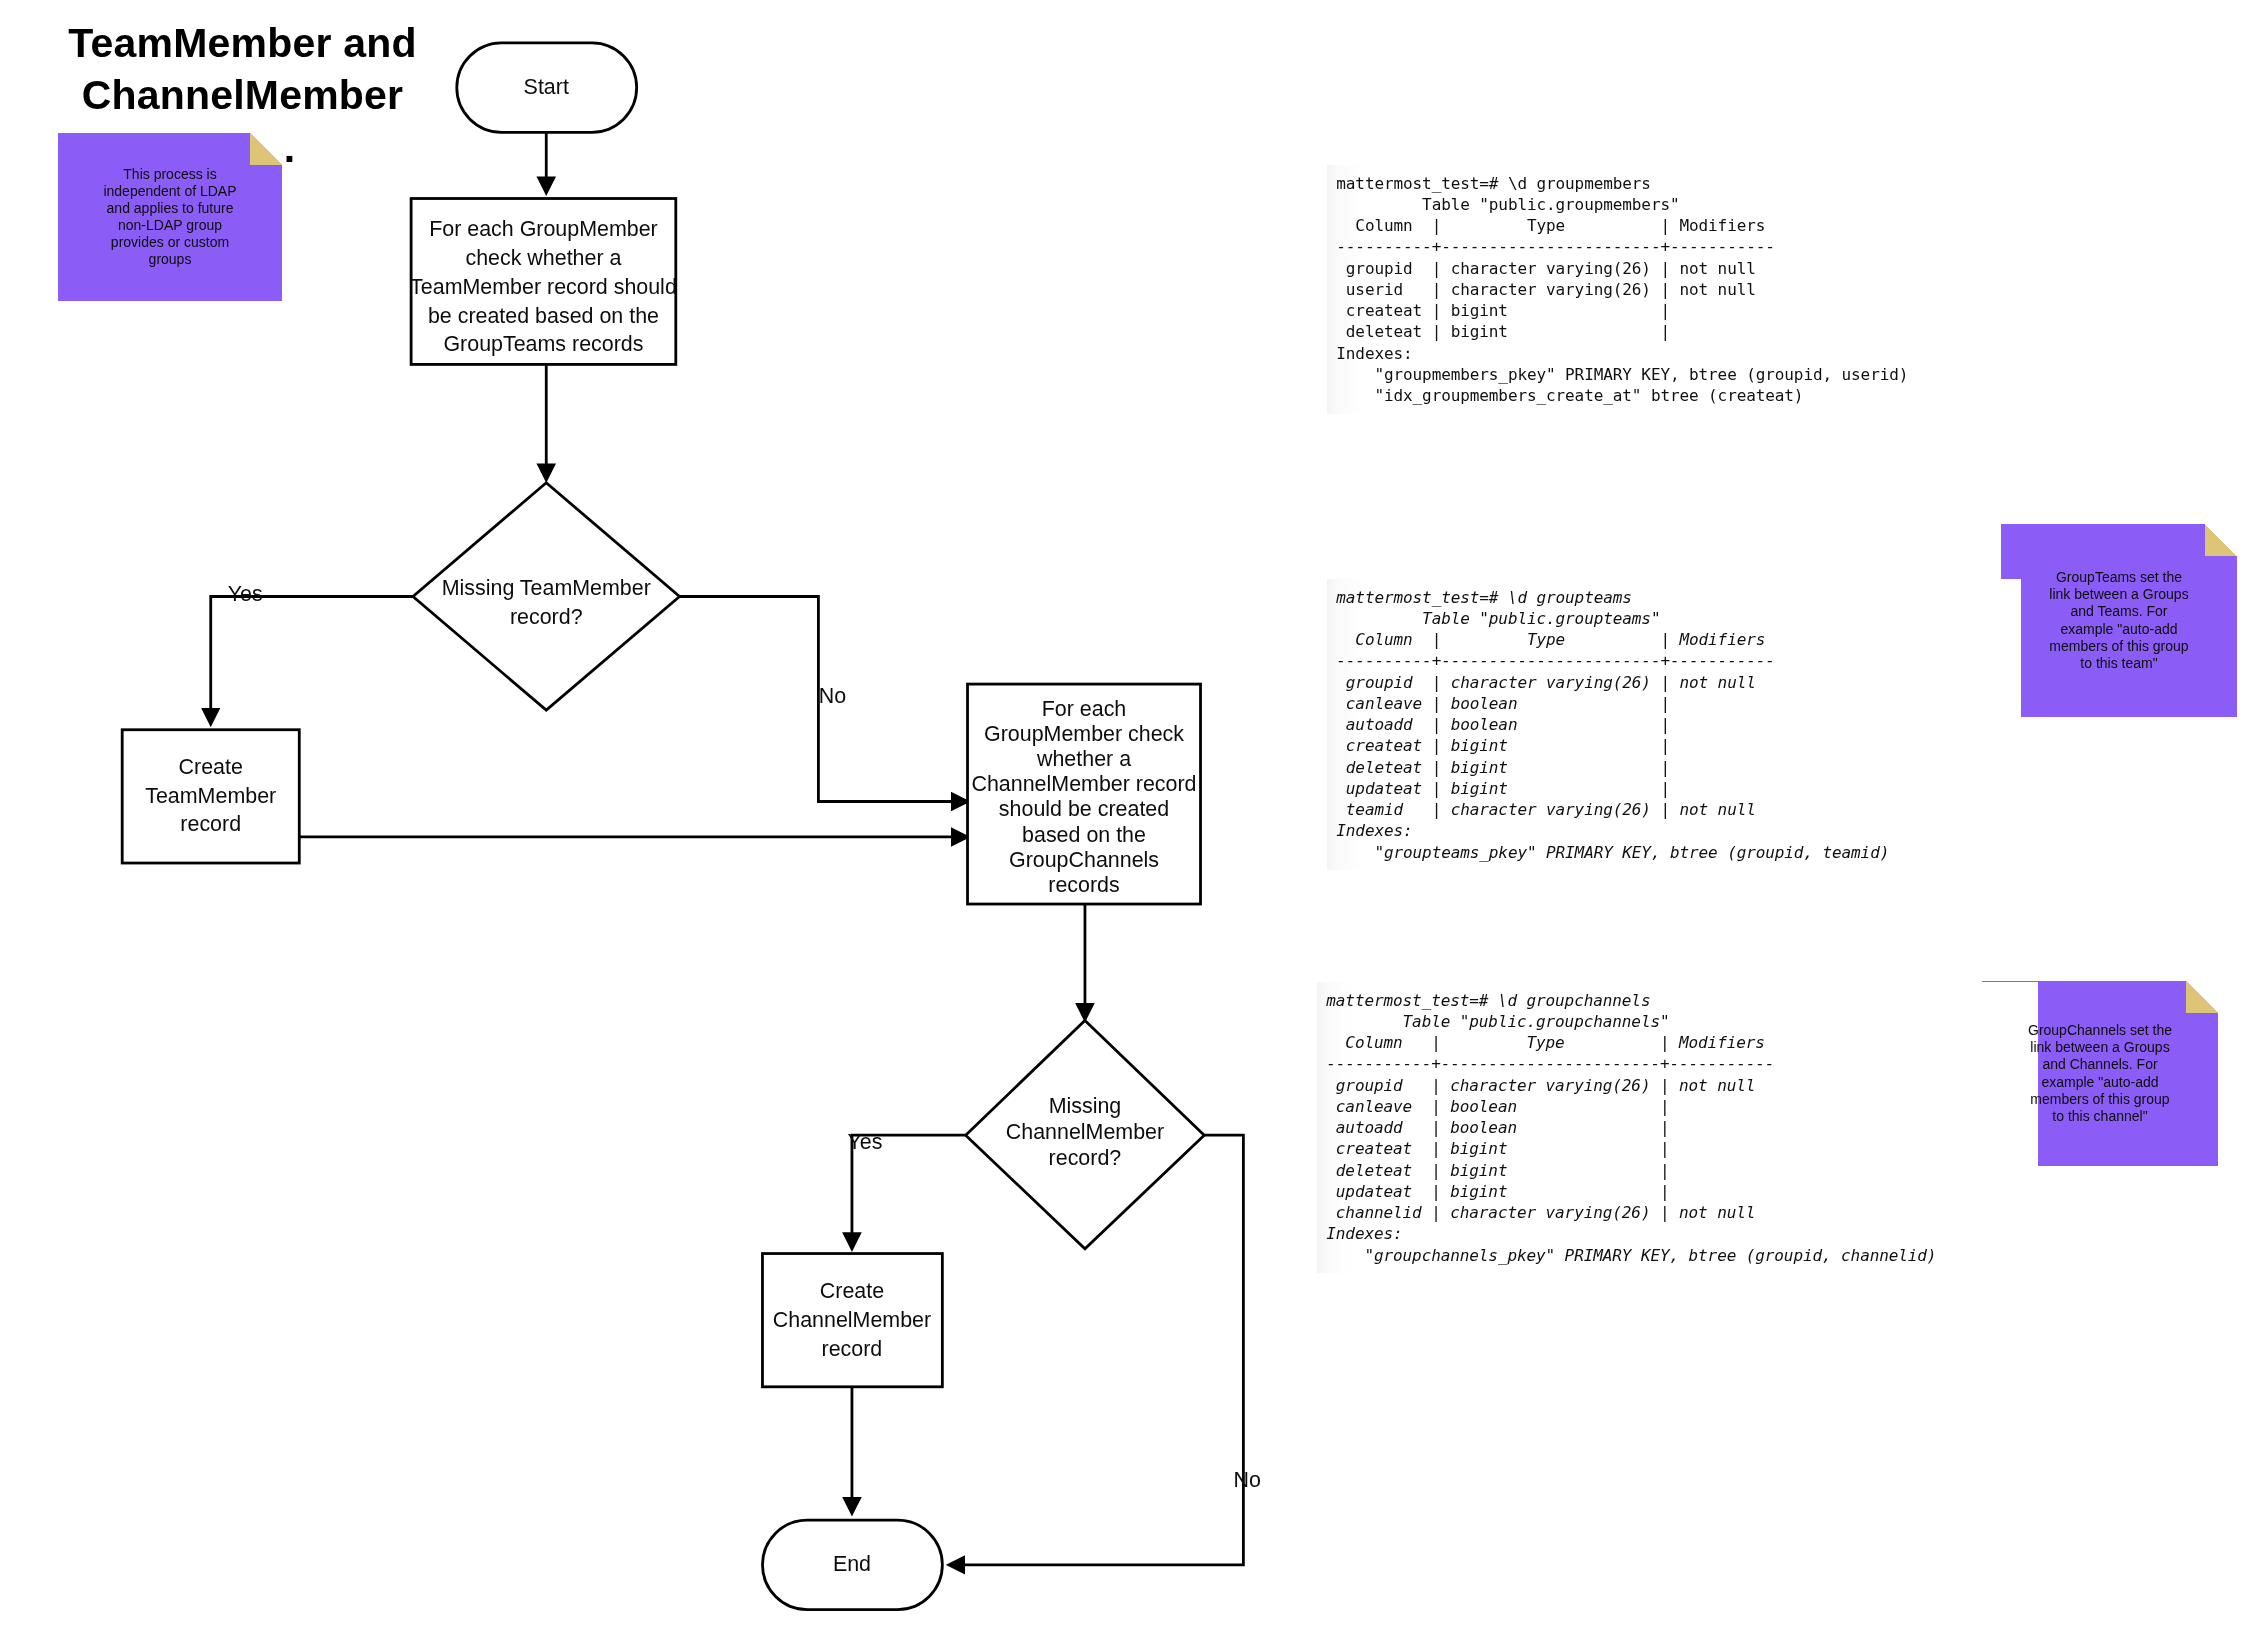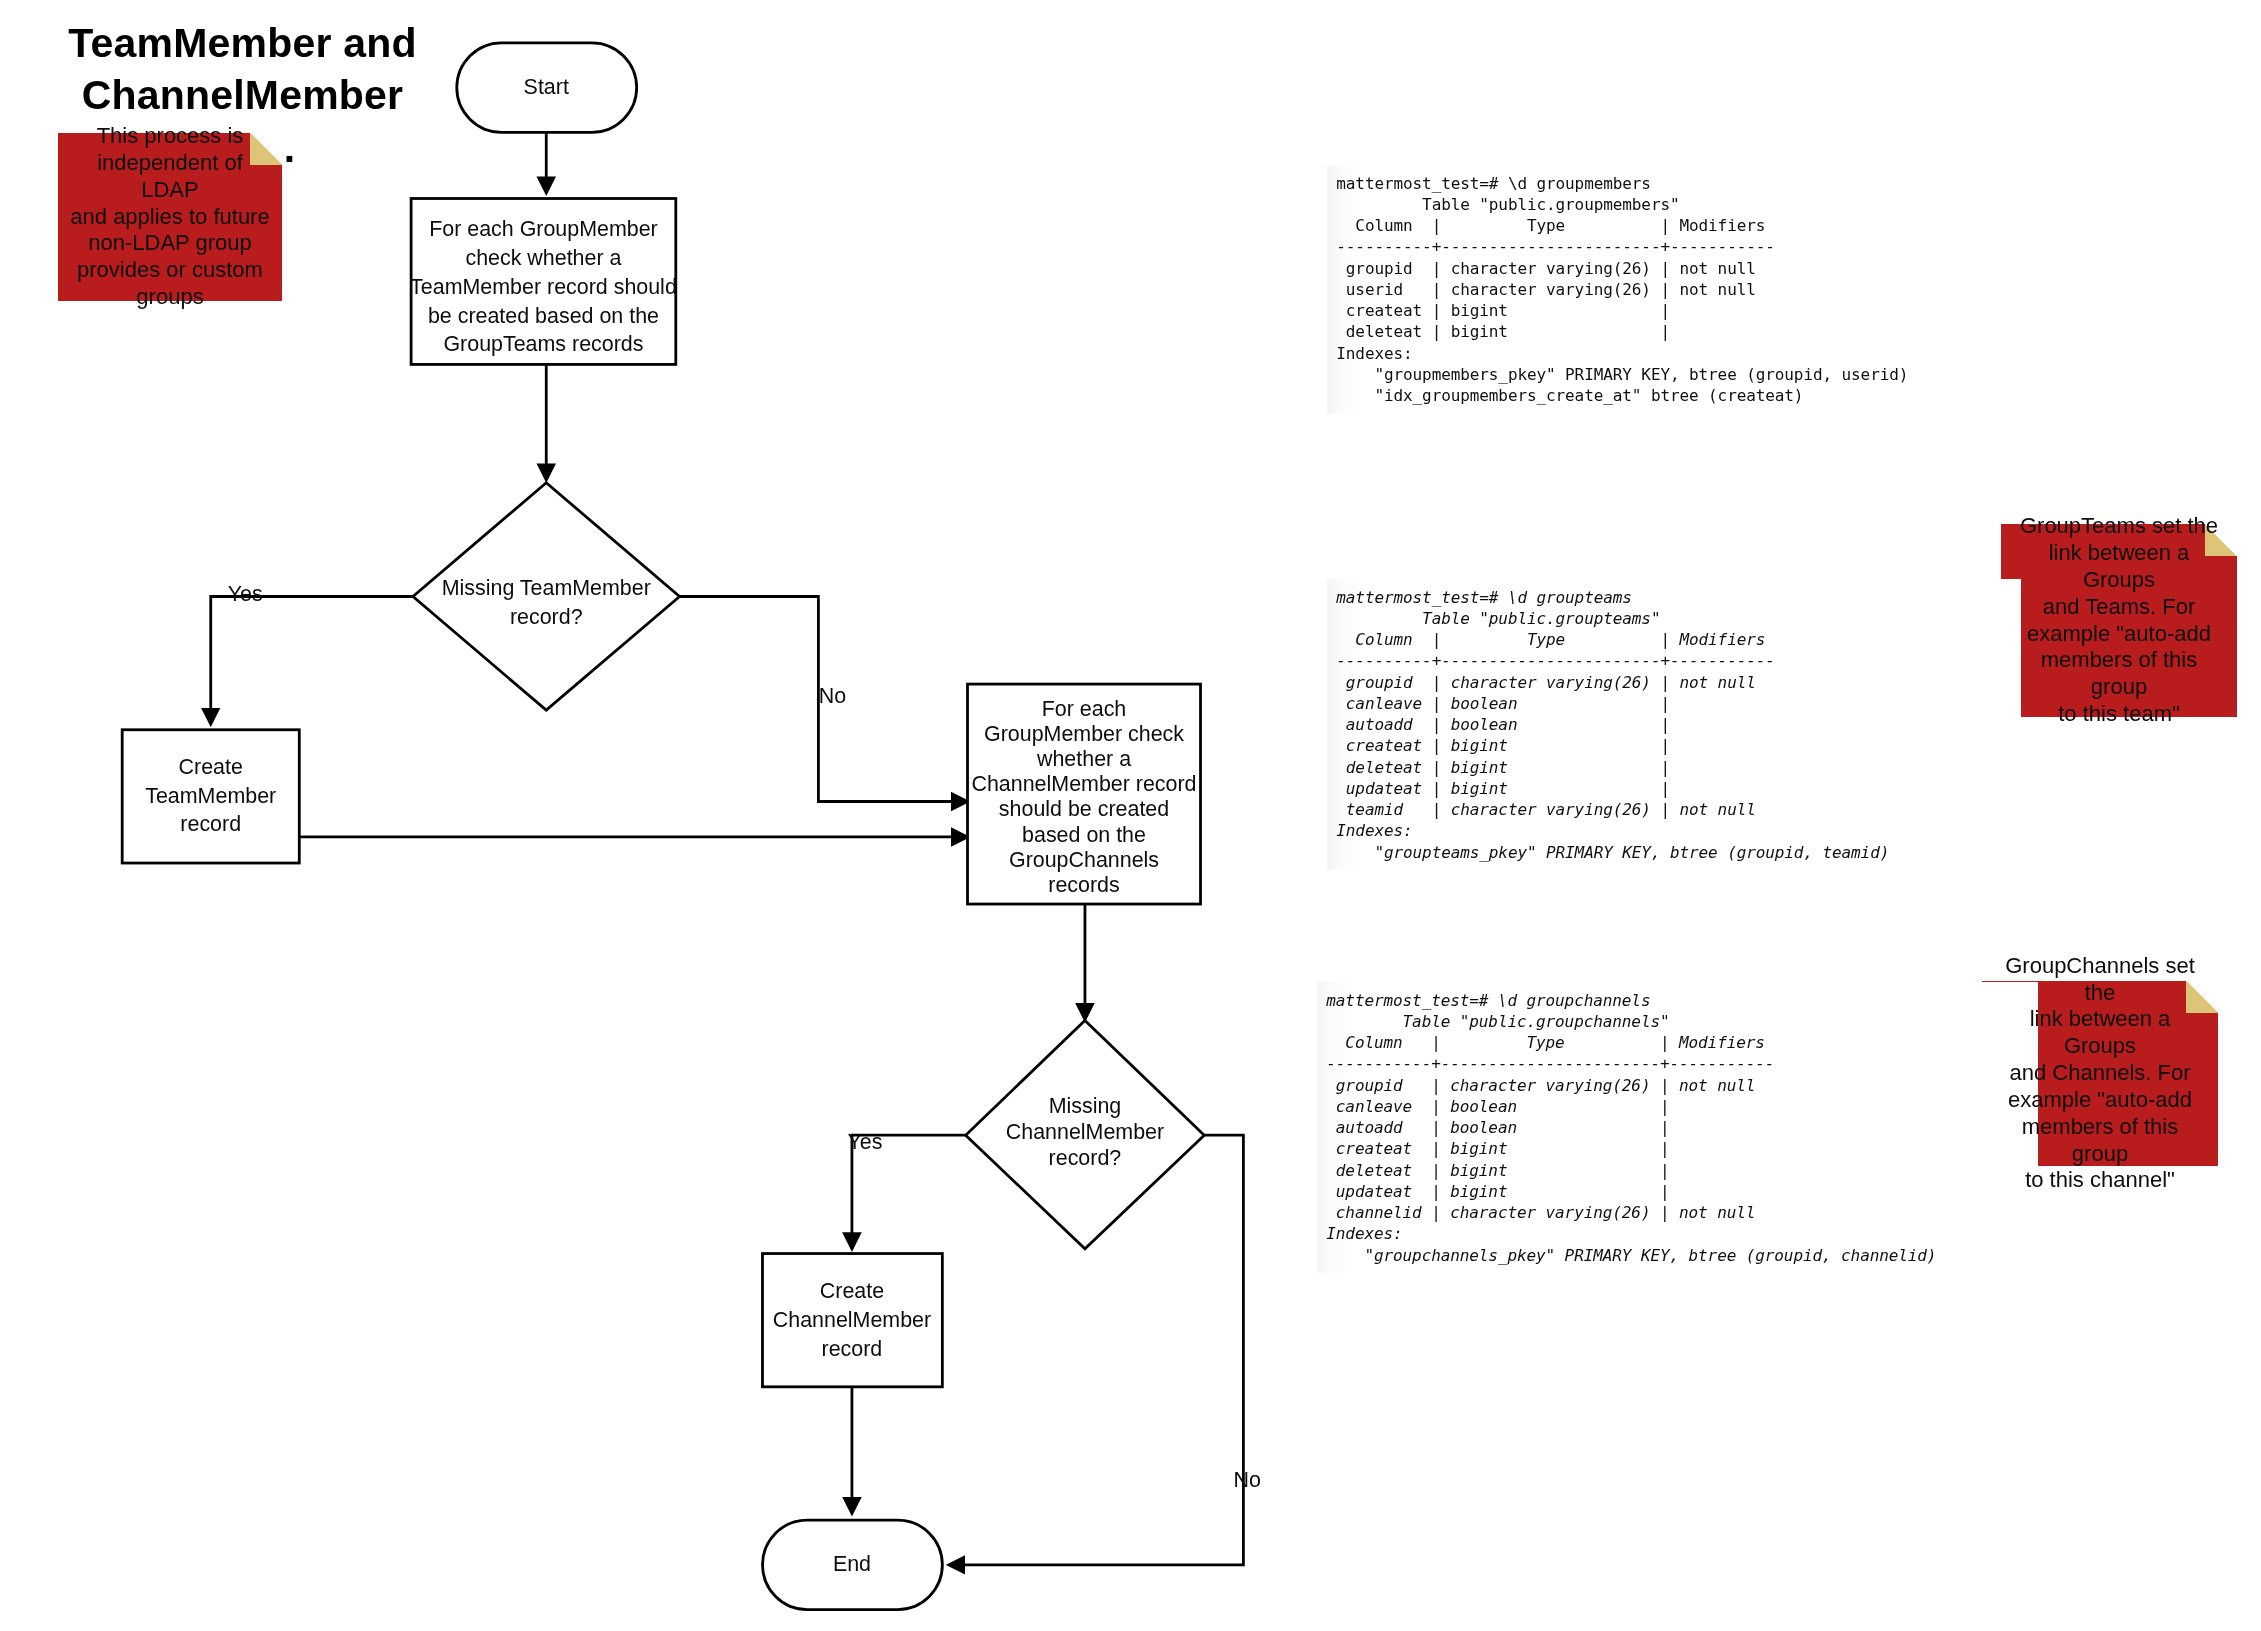--- a/index.html
+++ b/index.html
@@ -30,23 +30,23 @@
     font-size: 41px;
     font-weight: bold;
     line-height: 1.28;
     letter-spacing: 0.2px;
     white-space: pre-line;
   }
 
   
   .sticky {
     position: absolute;
-    background: #b91c1c;
+    background: #8b5cf6;
     box-sizing: border-box;
-    font-size: 22px;
+    font-size: 14px;
     line-height: 1.22;
     text-align: center;
     color: #0d0d0d;
     display: flex;
     align-items: center;
     justify-content: center;
     padding: 5.6px 9.3px;
     white-space: pre-line;
     box-shadow: 0 0 0 0 transparent;
   }

